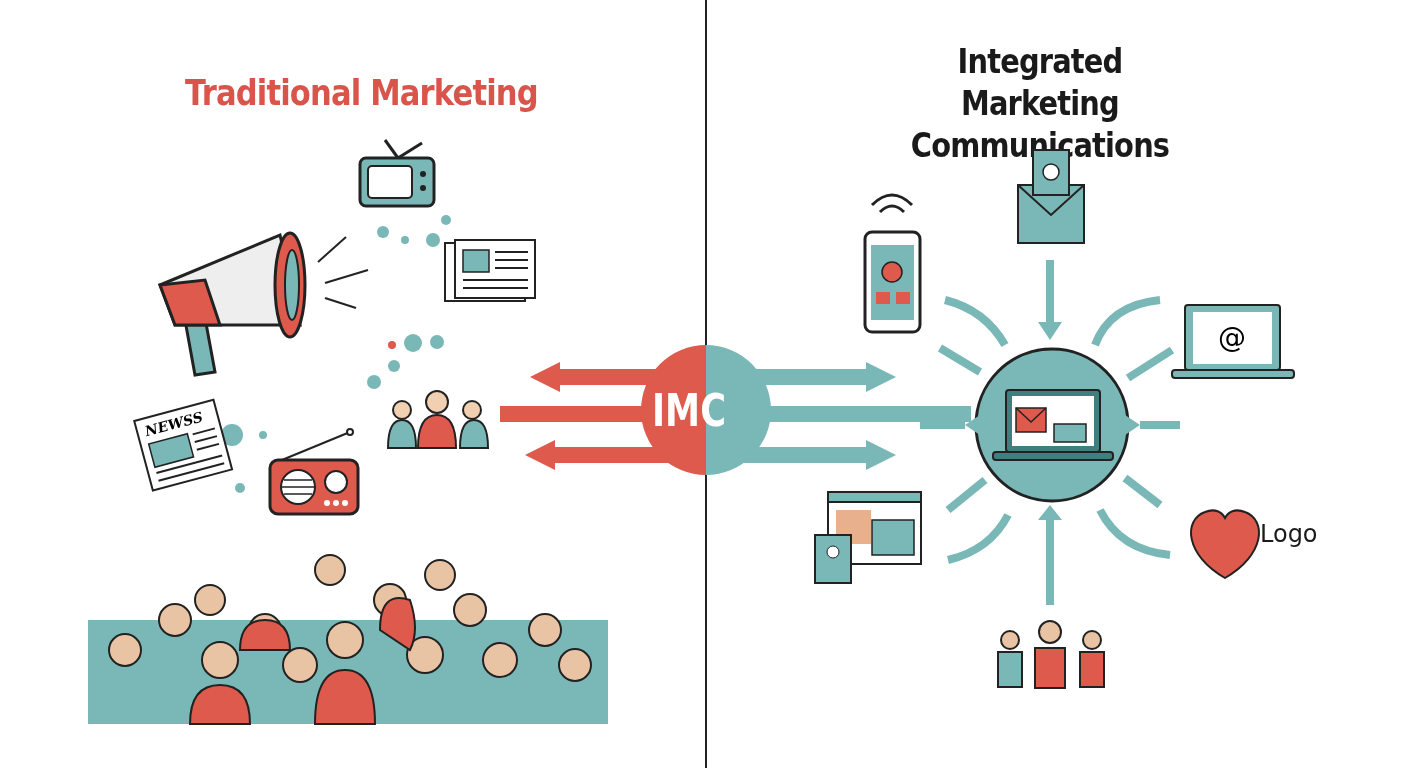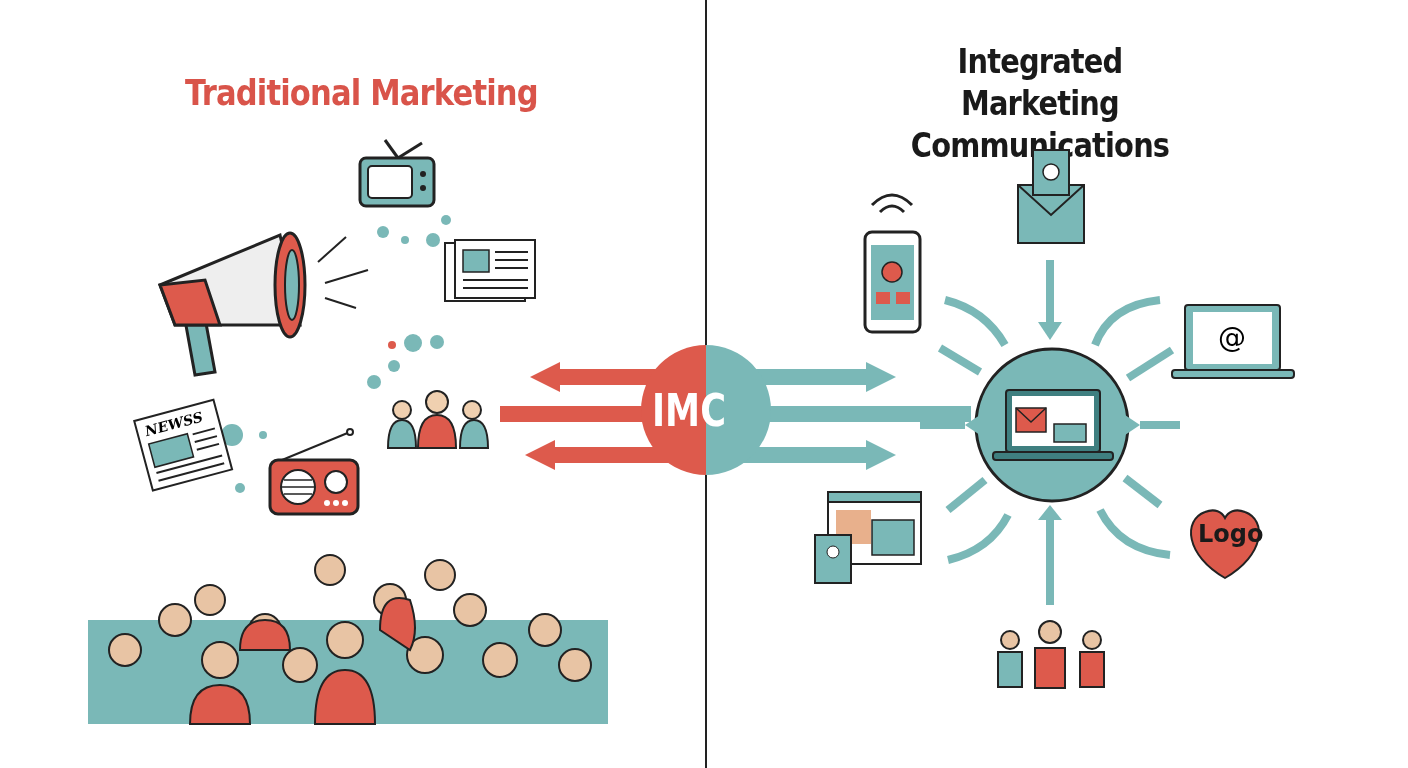--- a/index.html
+++ b/index.html
@@ -3,21 +3,21 @@
 <meta charset="utf-8">
 <style>
   html,body{margin:0;padding:0;background:#fff;}
   body{width:1408px;height:768px;position:relative;overflow:hidden;font-family:"Liberation Sans",sans-serif;}
   .title{position:absolute;font-family:"DejaVu Sans",sans-serif;font-weight:bold;letter-spacing:-1px;}
   #t-left{left:185px;top:72px;font-size:36px;color:#d9544a;transform:scaleX(0.85);transform-origin:left top;}
   #t-right{left:840px;top:40px;width:400px;text-align:center;font-size:34px;color:#1a1a1a;line-height:42px;transform:scaleX(0.85);transform-origin:center top;}
   .divider{position:absolute;left:705px;top:0;width:2px;height:768px;background:#222;}
   svg{position:absolute;left:0;top:0;}
   .imc{position:absolute;left:652px;top:385px;font-family:"DejaVu Sans",sans-serif;font-weight:bold;font-size:44px;color:#fff;transform:scaleX(0.8);transform-origin:left top;}
-  .logo-text{position:absolute;left:1198px;top:520px;font-family:"DejaVu Sans",sans-serif;font-weight:bold;font-size:24px;color:#1a1a1a;}
+  .logo-text{position:absolute;left:1260px;top:520px;font-family:"DejaVu Sans",sans-serif;font-weight:normal;font-size:24px;color:#1a1a1a;}
 </style>
 </head>
 <body>
 
 <div class="title" id="t-left">Traditional Marketing</div>
 <div class="title" id="t-right">
   <div>Integrated</div>
   <div>Marketing Communications</div>
 </div>
 

